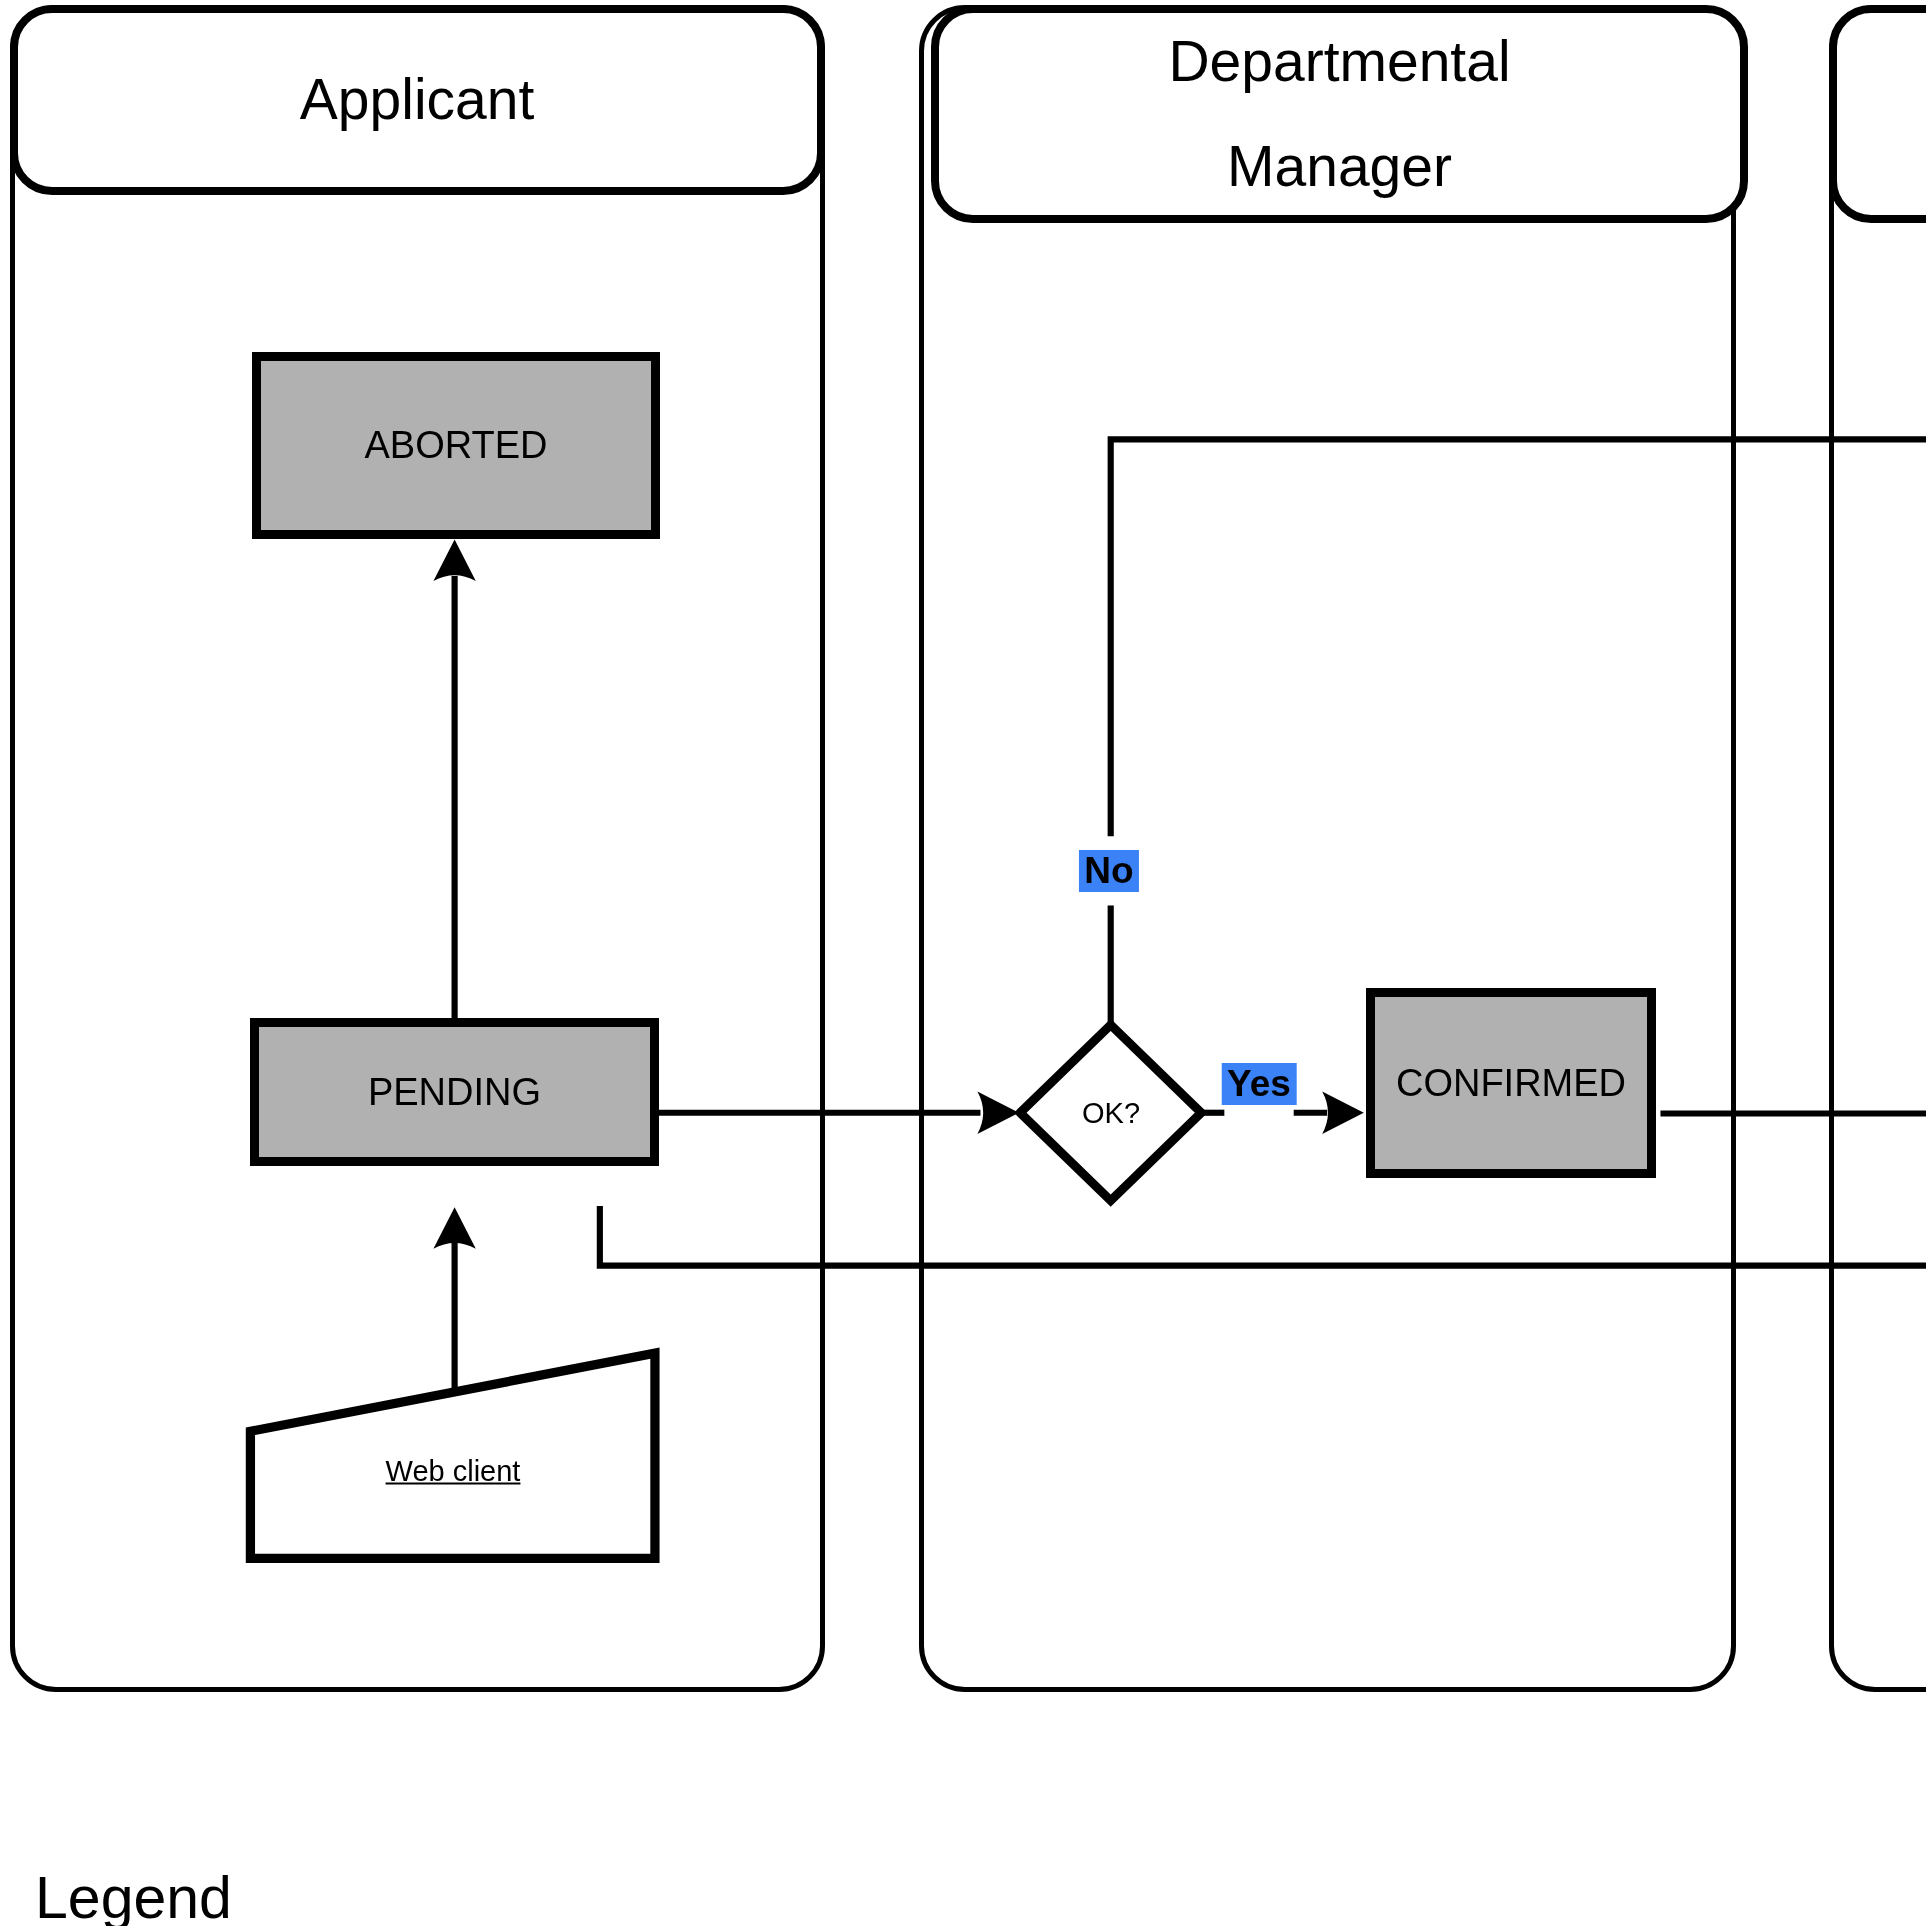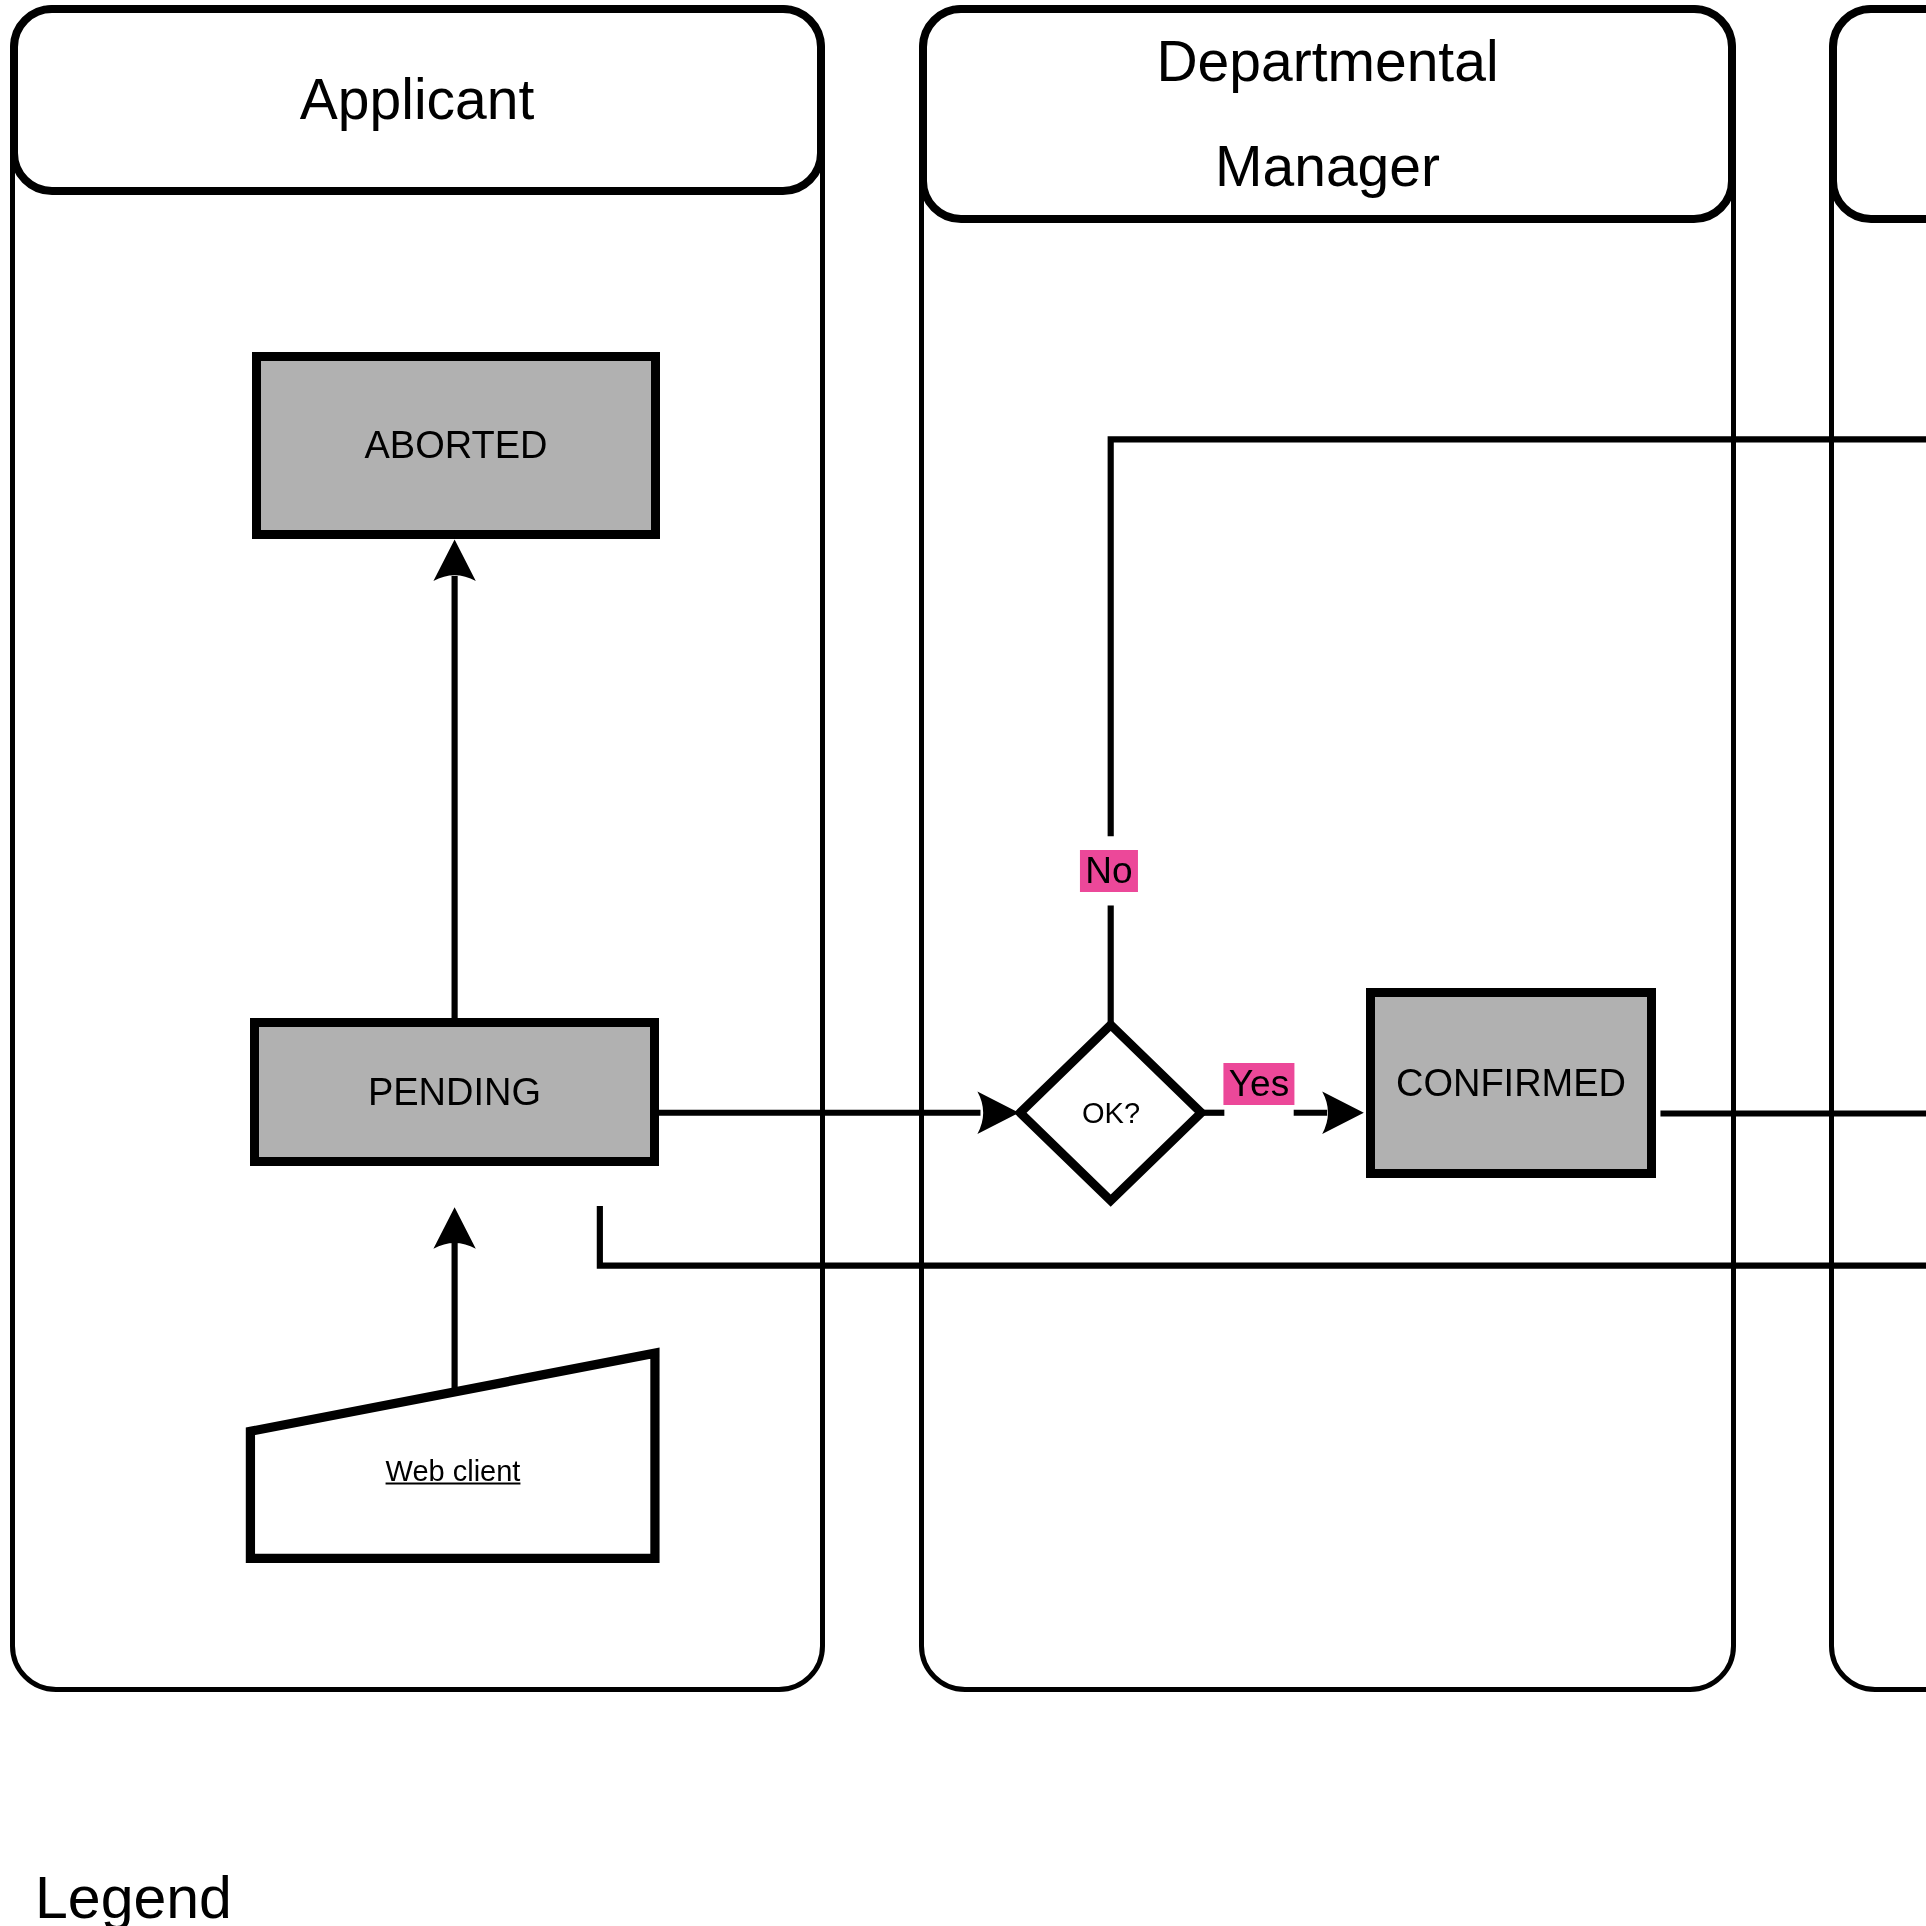--- a/index.html
+++ b/index.html
@@ -46,22 +46,22 @@
     white-space:nowrap;
   }
   .decision-label{
     position:absolute;
     transform:translate(-50%,-50%);
     font-size:29px;color:#000;white-space:nowrap;text-align:right;
   }
   .edge-label{
     position:absolute;
     transform:translate(-50%,-50%);
-    font-size:37px;color:#000;background:#ec4899;
-    padding:0 5.4px;white-space:nowrap;
+    font-size:37px;color:#000;background:#3b82f6;
+    padding:0 5.4px;white-space:nowrap;font-weight:bold;
   }
   .legend-title{
     position:absolute;left:35px;top:1864px;
     font-size:59px;color:#000;
   }
   svg.connectors{position:absolute;left:0;top:0;}
   .edge{stroke:#000;stroke-width:16;fill:none;}
   .shape{stroke:#000;fill:#ffffff;}
   .arrowhead{fill:#000;stroke:none;}
 </style>
@@ -116,21 +116,21 @@
 
   <div class="lane" style="left:9.6px;width:815px;">
     <div class="lane-header" style="width:815px;height:190px;">
       <div class="lane-title">
         <span>Applicant</span>
       </div>
     </div>
   </div>
 
   <div class="lane" style="left:919px;width:817px;">
-    <div class="lane-header" style="width:817px;height:218px;">
+    <div class="lane-header" style="width:817px;height:218px;margin-left:12px;">
       <div class="lane-title">
         <span>Departmental</span>
         <span>Manager</span>
       </div>
     </div>
   </div>
 
   <div class="lane" style="left:1829px;width:794px;">
     <div class="lane-header" style="width:794px;height:218px;">
       

